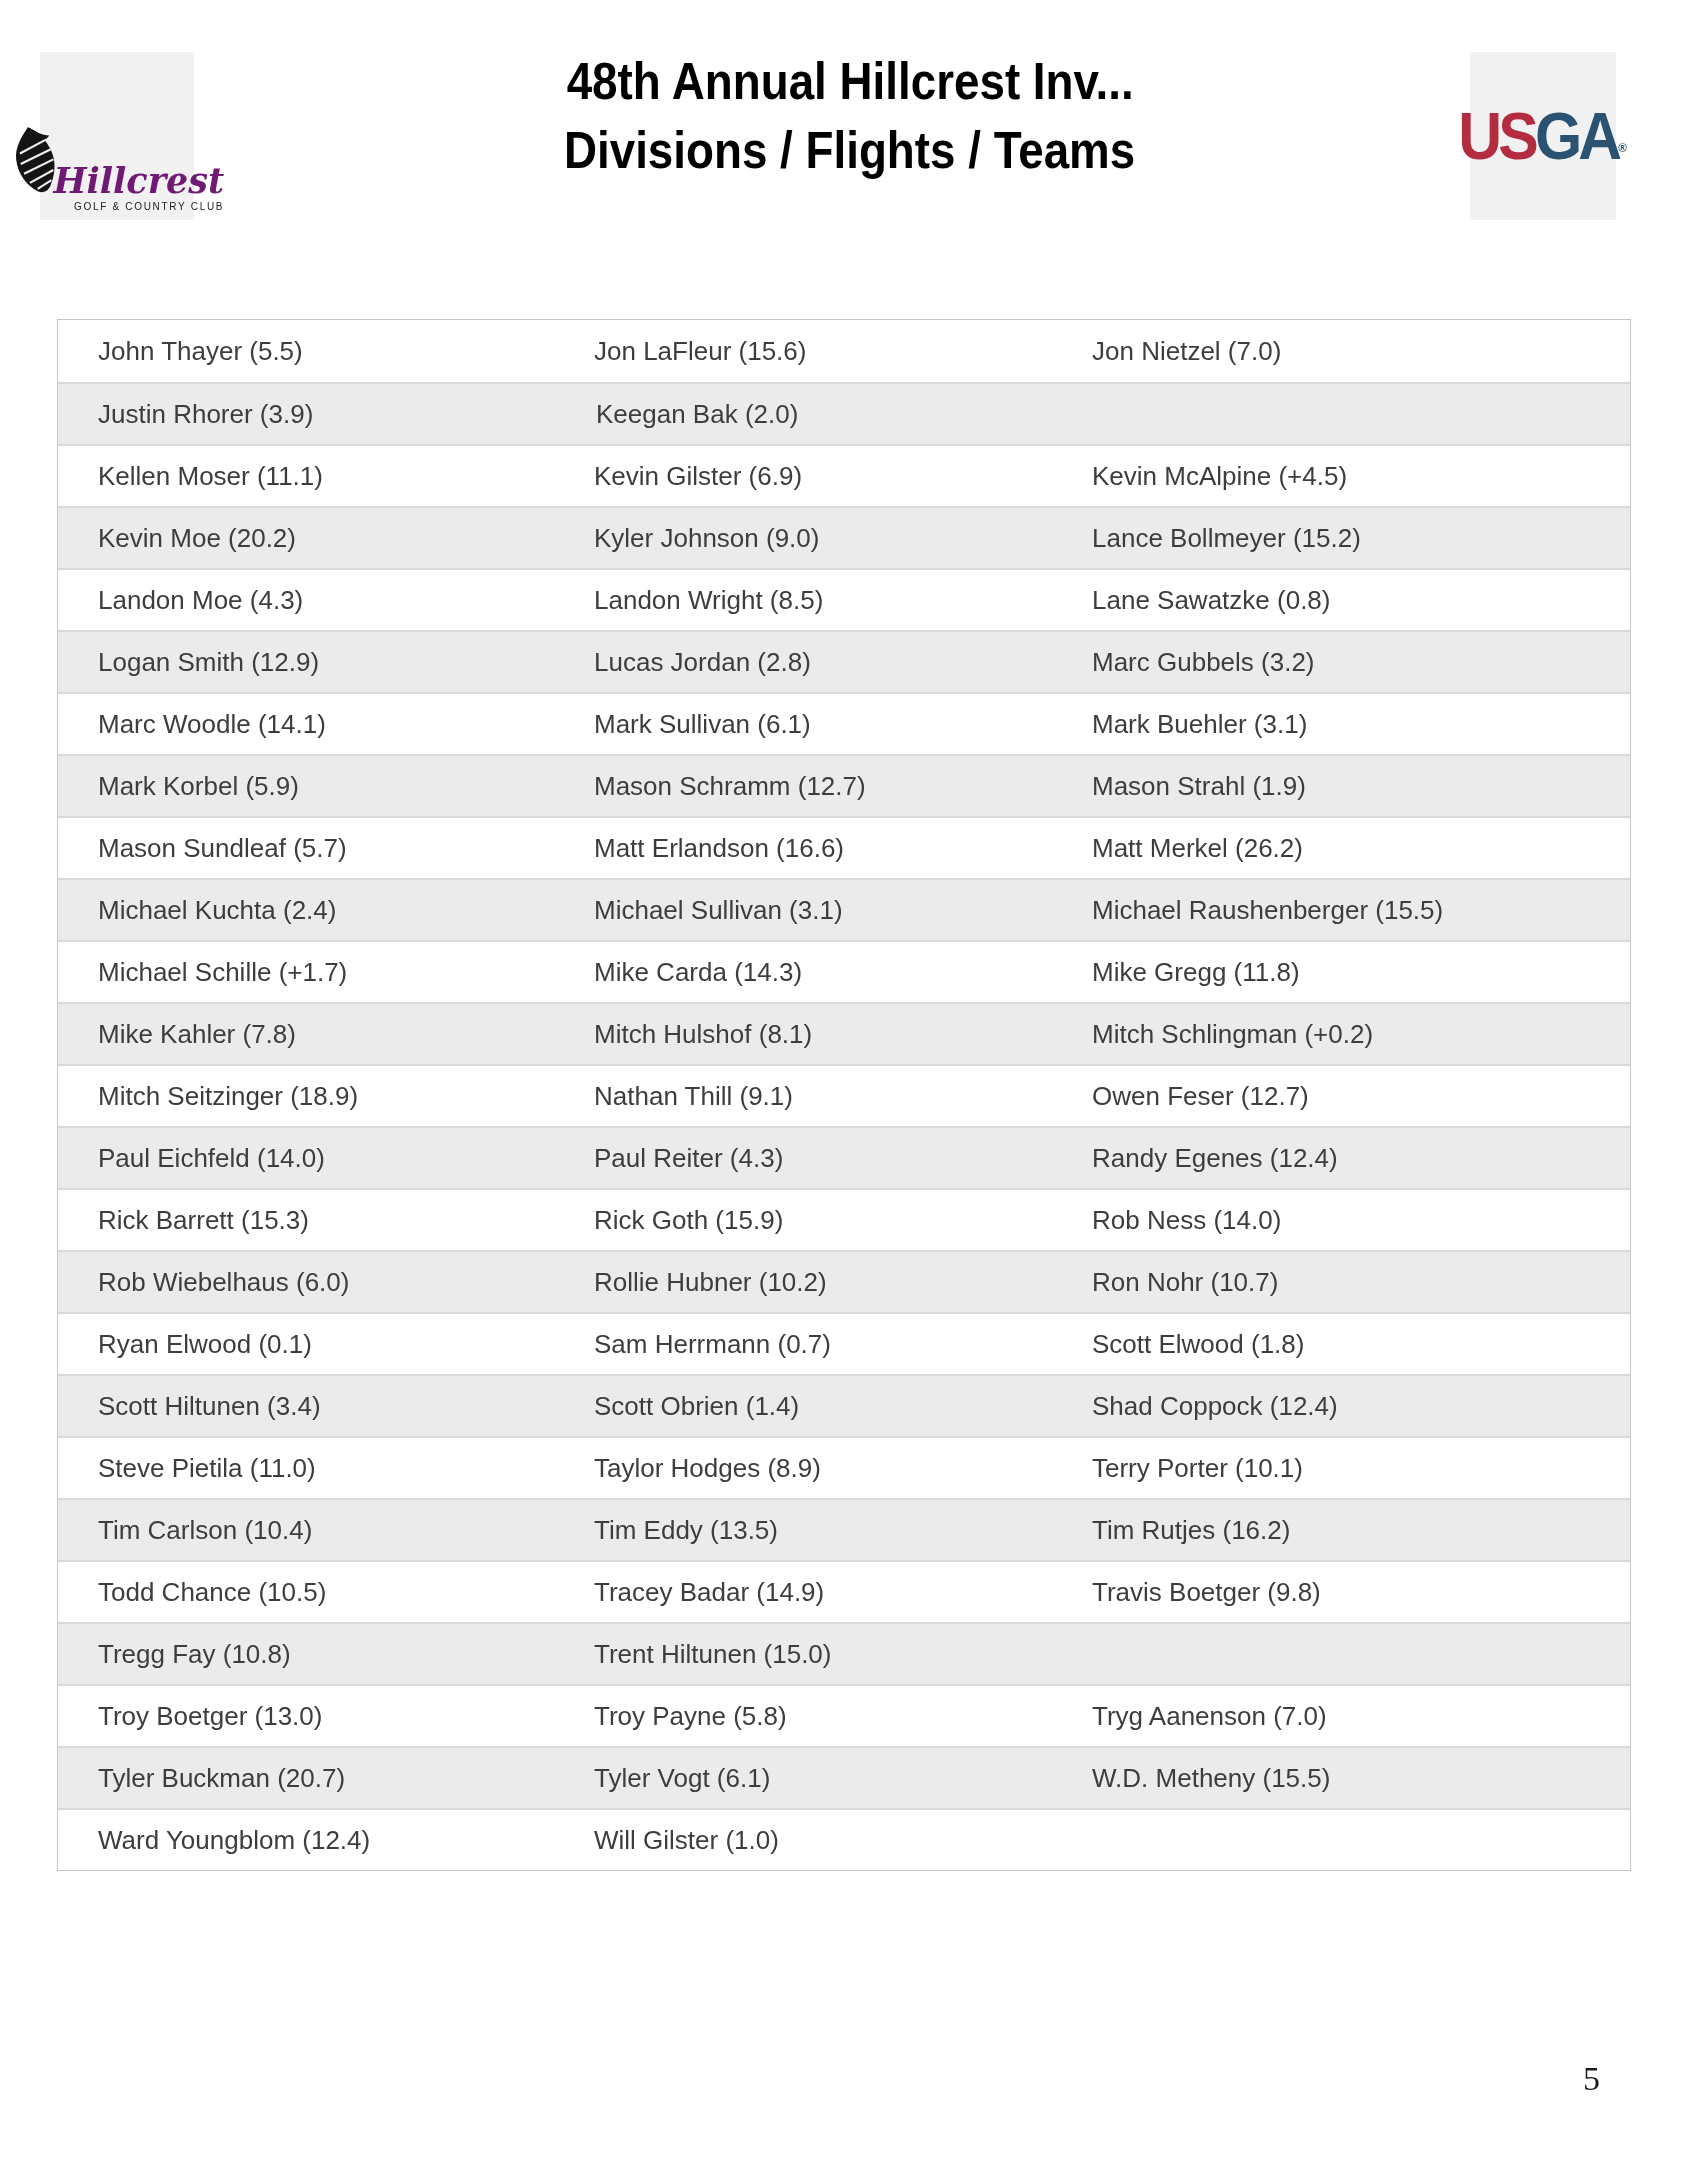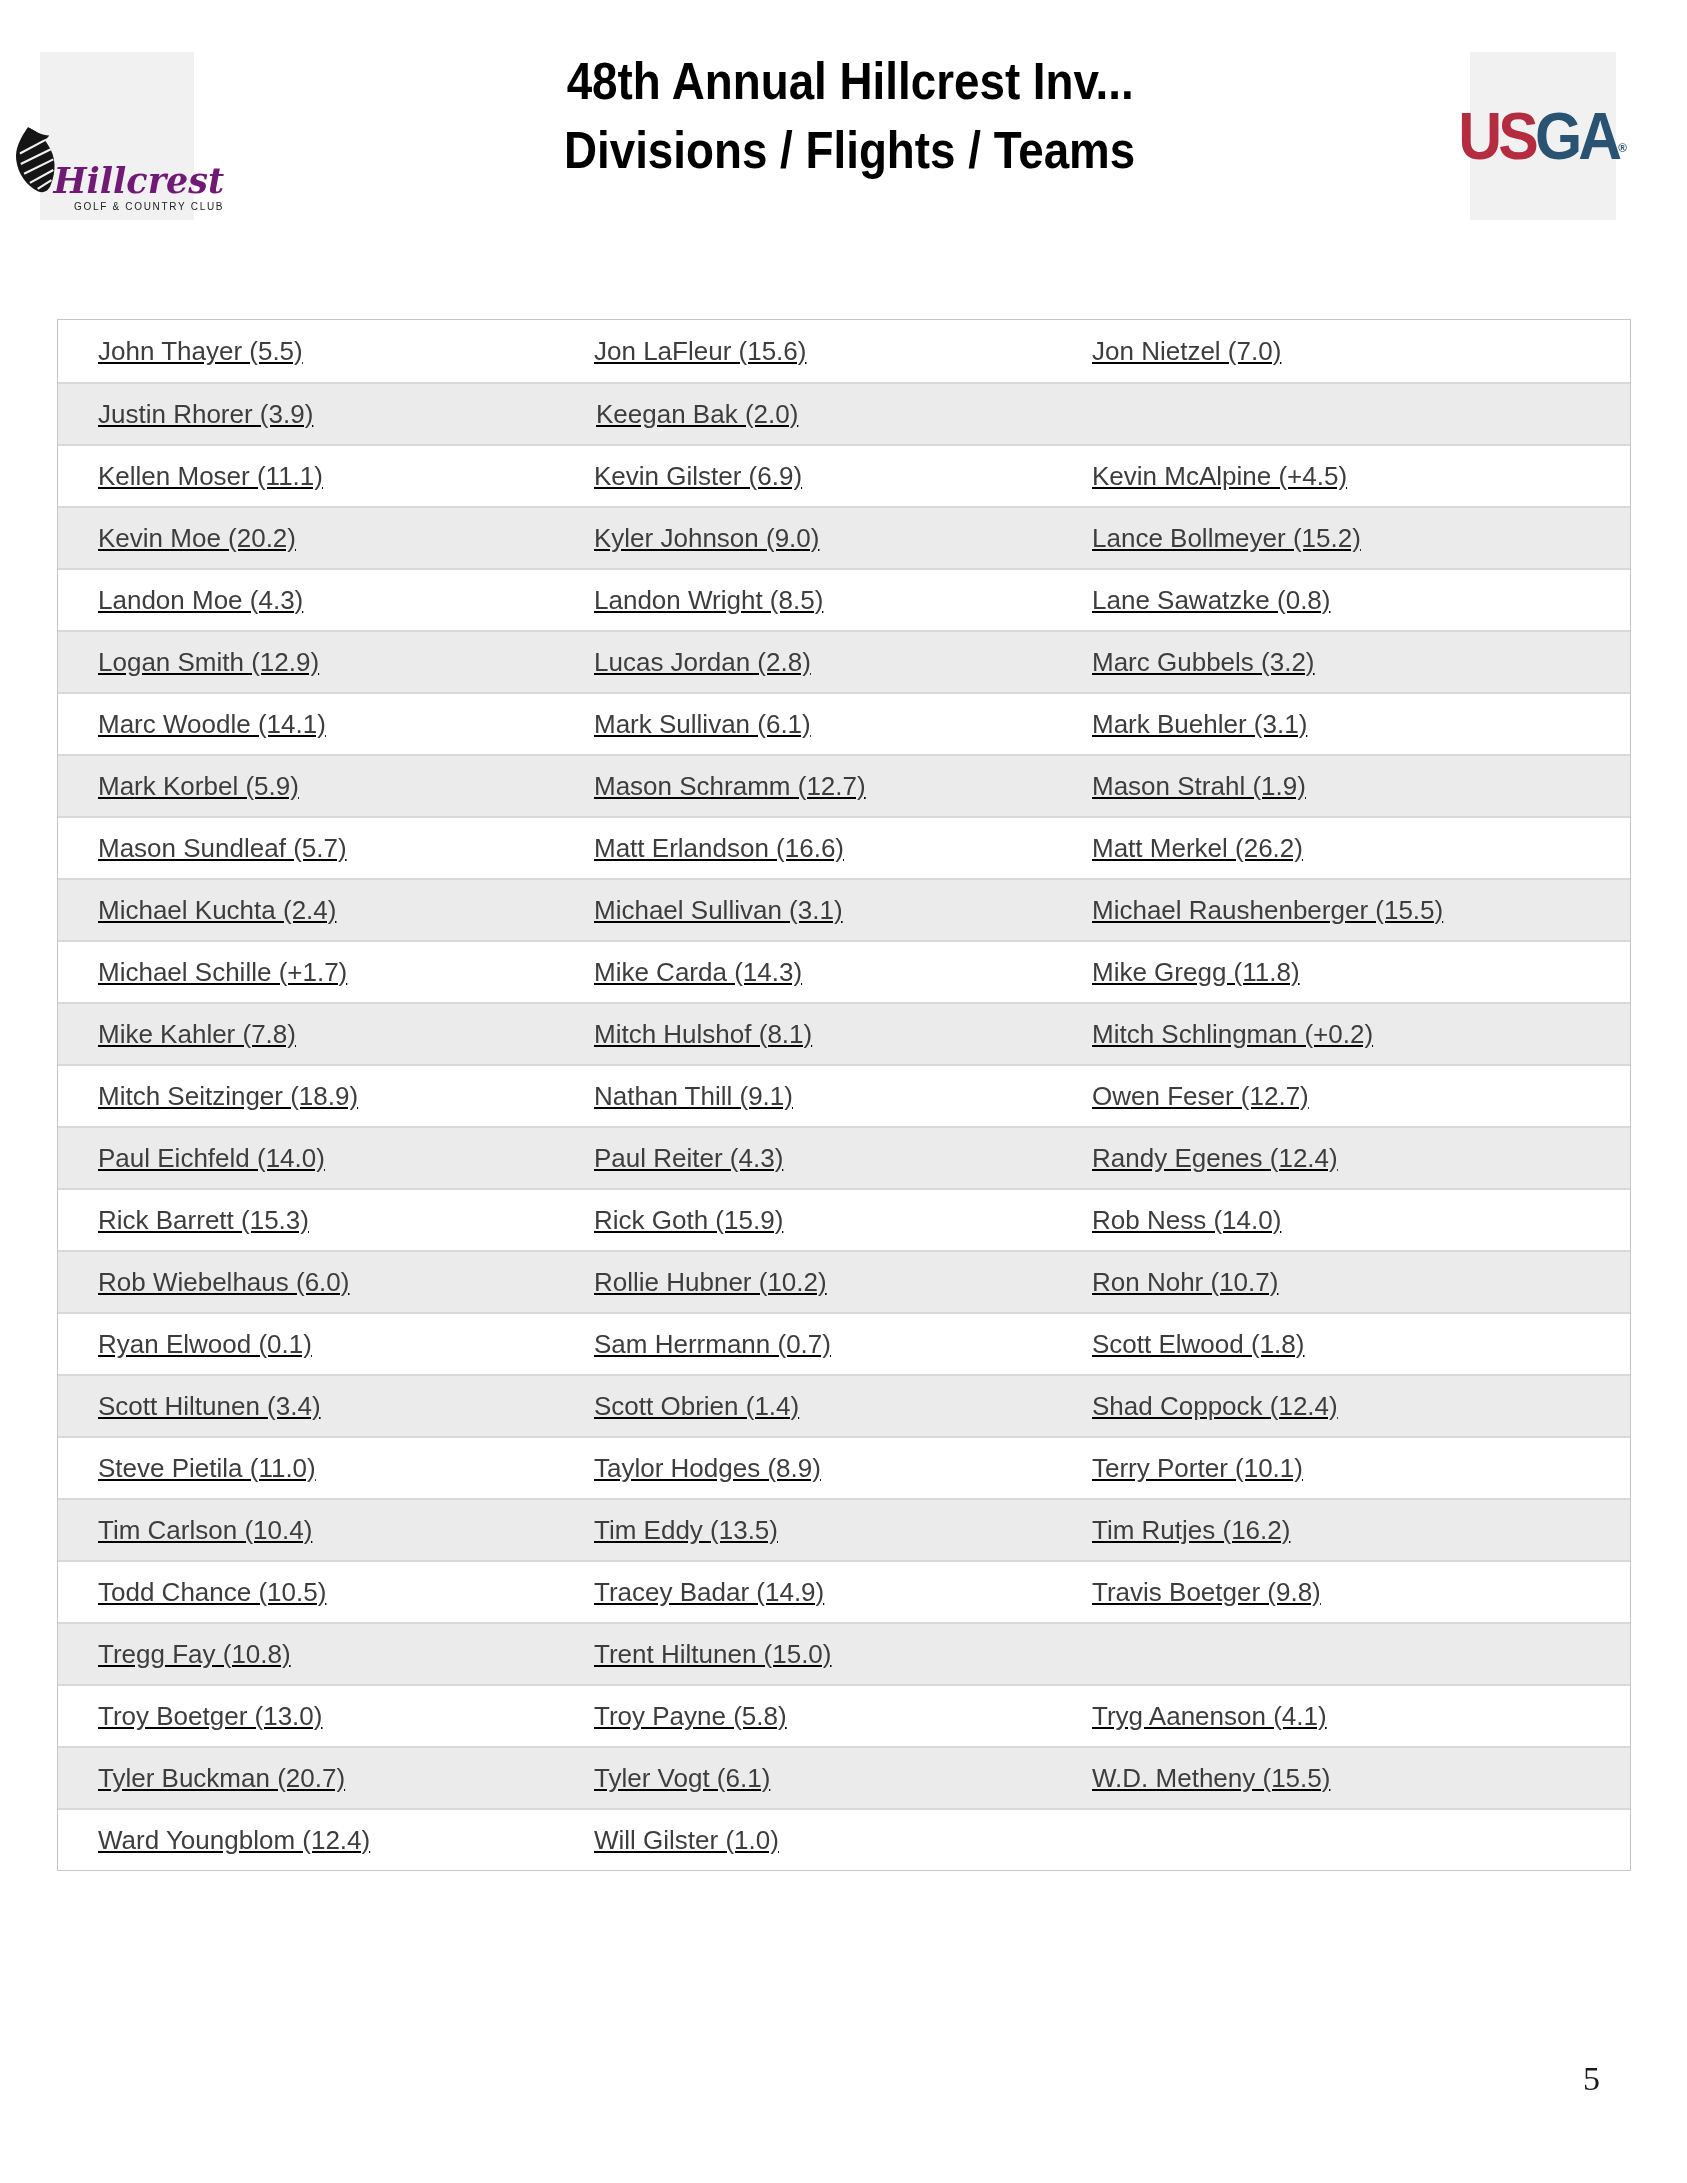--- a/index.html
+++ b/index.html
@@ -69,21 +69,20 @@
   }
 
   
   .roster {
     position: absolute;
     left: 57px; top: 319px;
     width: 1574px;
     border: 1.7px solid #c6c6c6;
     box-sizing: border-box;
     background: #ffffff;
-    text-decoration: underline;
   }
   .roster-row {
     display: flex;
     height: 62px;
     box-sizing: border-box;
     border-top: 2.5px solid #d9d9d9;
     background: #ffffff;
   }
   .roster-row:first-child { border-top: none; }
   .roster-row:nth-child(even) { background: #ebebeb; }
@@ -247,21 +246,21 @@
       <div class="roster-cell col-2">Tracey Badar (14.9)</div>
       <div class="roster-cell col-3">Travis Boetger (9.8)</div>
     </div>
     <div class="roster-row">
       <div class="roster-cell col-1">Tregg Fay (10.8)</div>
       <div class="roster-cell col-2">Trent Hiltunen (15.0)</div>
     </div>
     <div class="roster-row">
       <div class="roster-cell col-1">Troy Boetger (13.0)</div>
       <div class="roster-cell col-2">Troy Payne (5.8)</div>
-      <div class="roster-cell col-3">Tryg Aanenson (4.1)</div>
+      <div class="roster-cell col-3">Tryg Aanenson (7.0)</div>
     </div>
     <div class="roster-row">
       <div class="roster-cell col-1">Tyler Buckman (20.7)</div>
       <div class="roster-cell col-2">Tyler Vogt (6.1)</div>
       <div class="roster-cell col-3">W.D. Metheny (15.5)</div>
     </div>
     <div class="roster-row">
       <div class="roster-cell col-1">Ward Youngblom (12.4)</div>
       <div class="roster-cell col-2">Will Gilster (1.0)</div>
       <div class="roster-cell col-3"></div>

